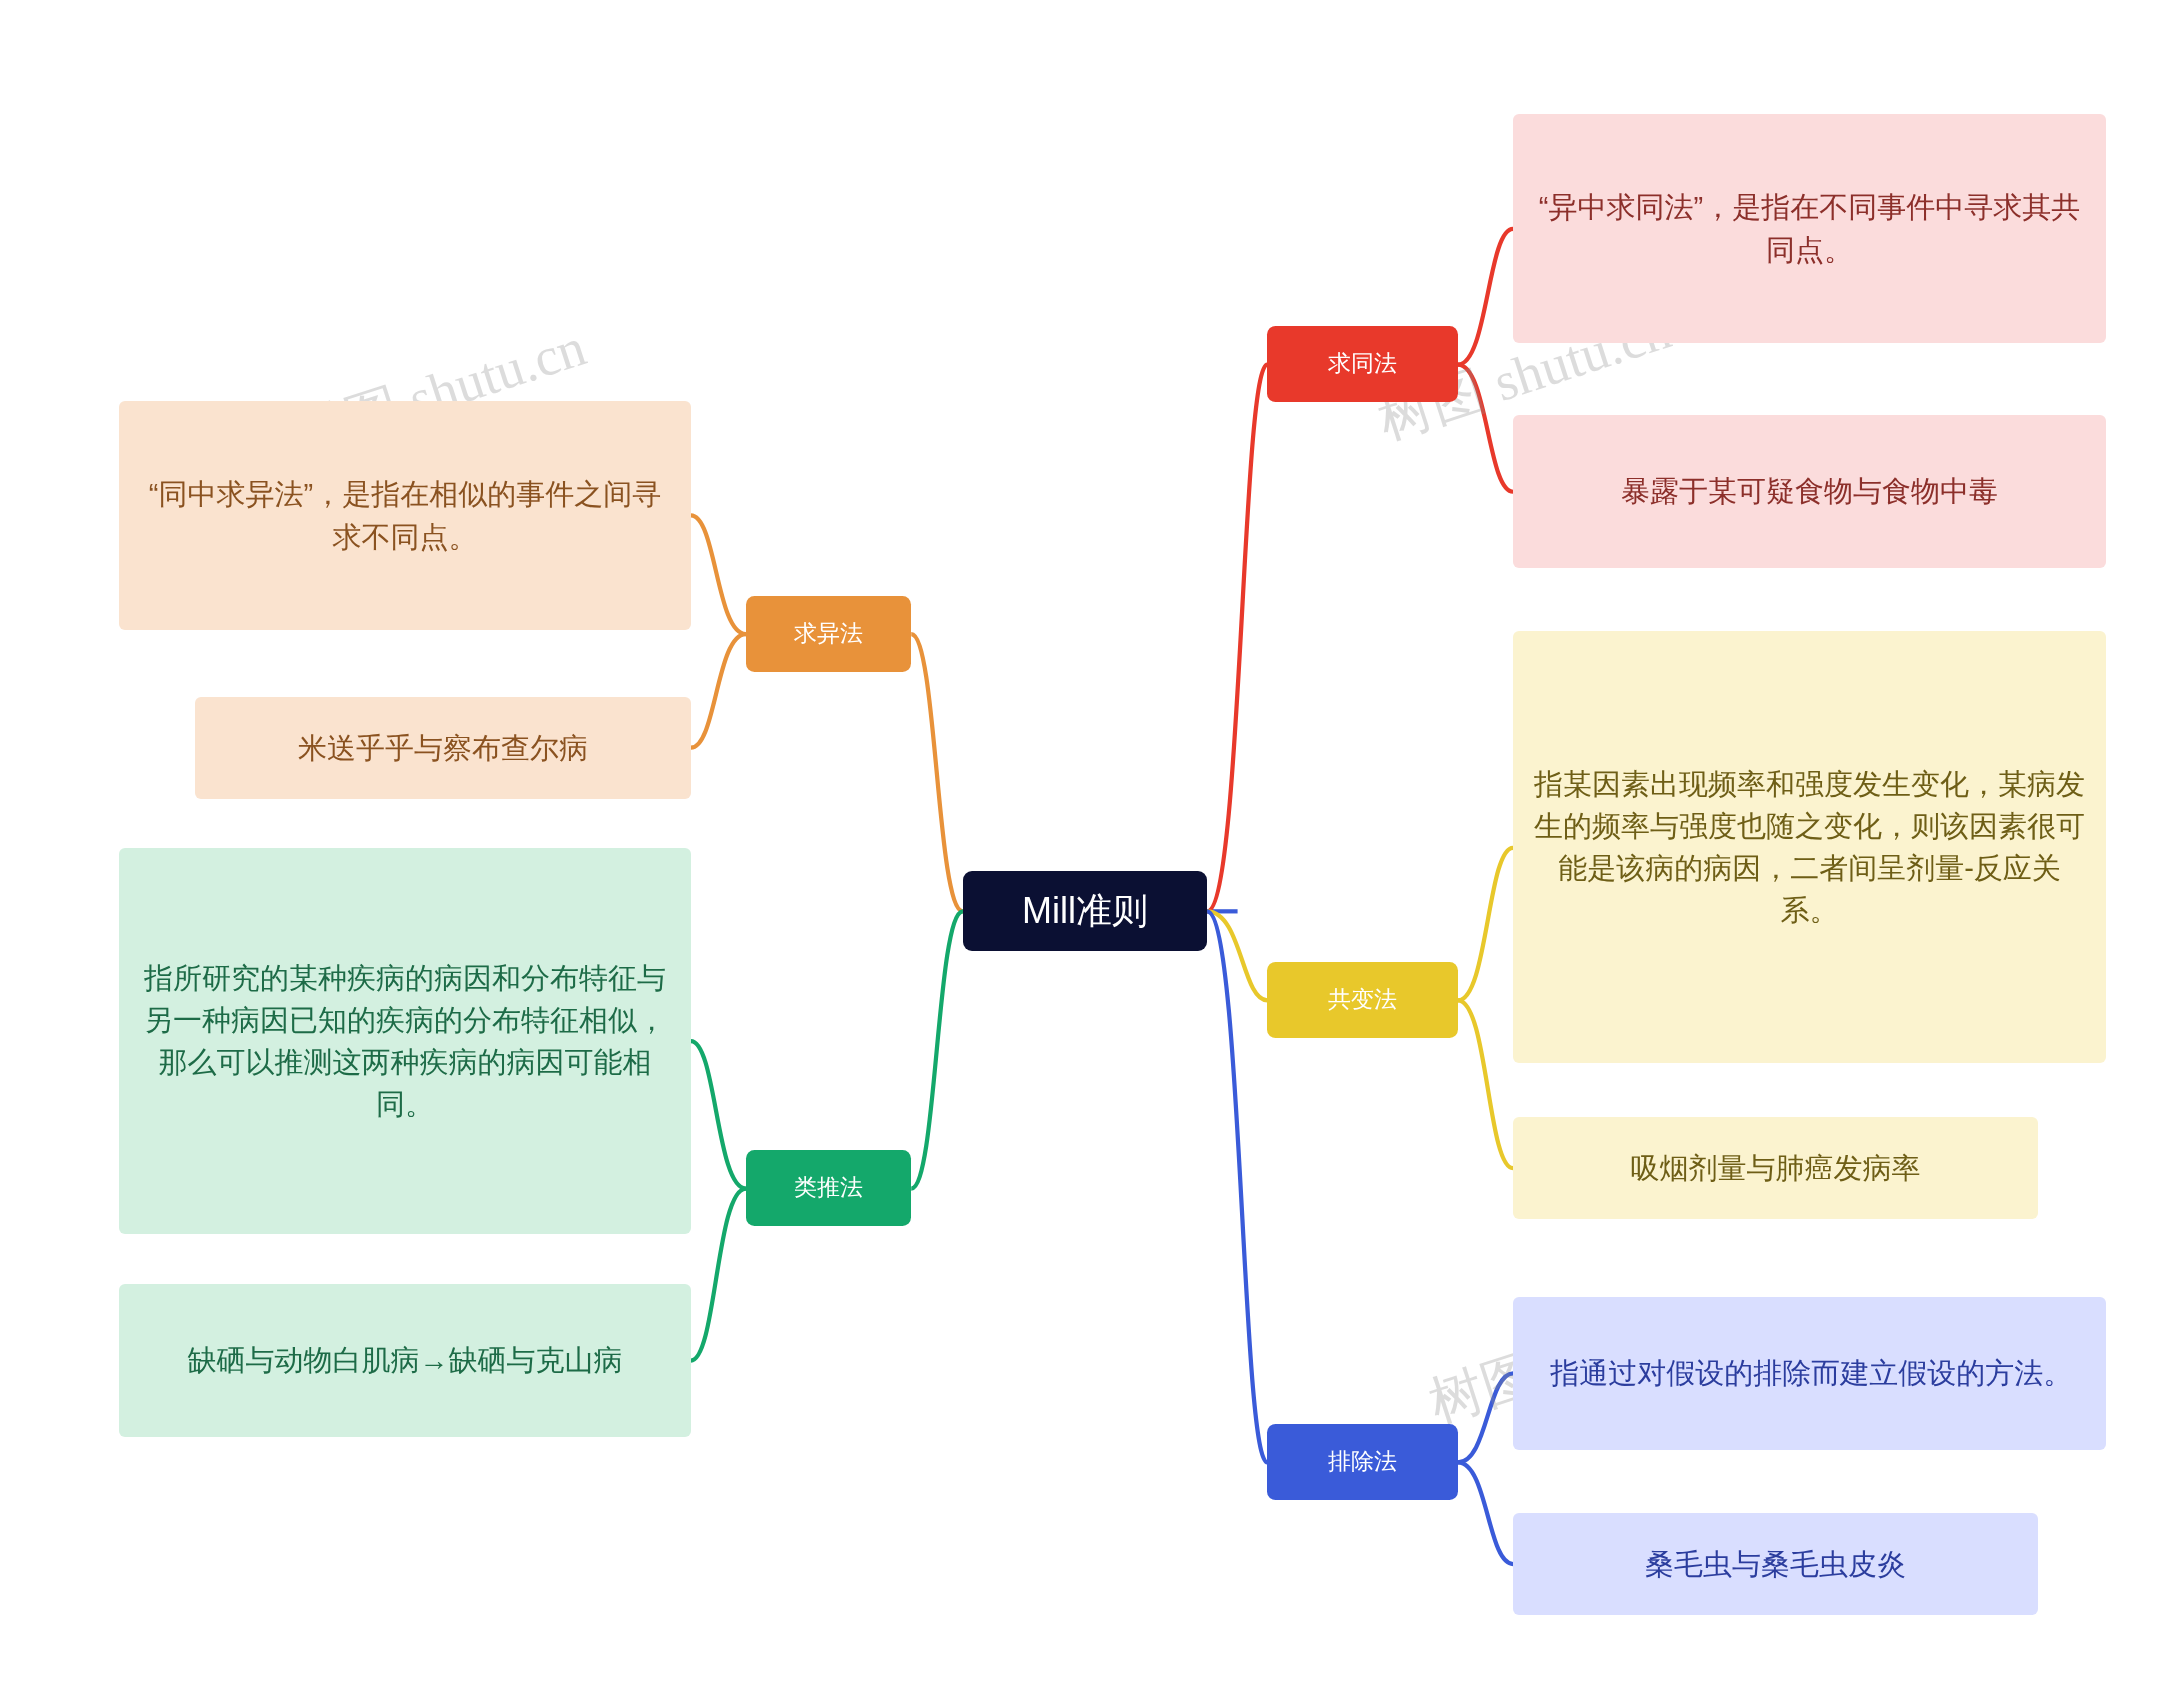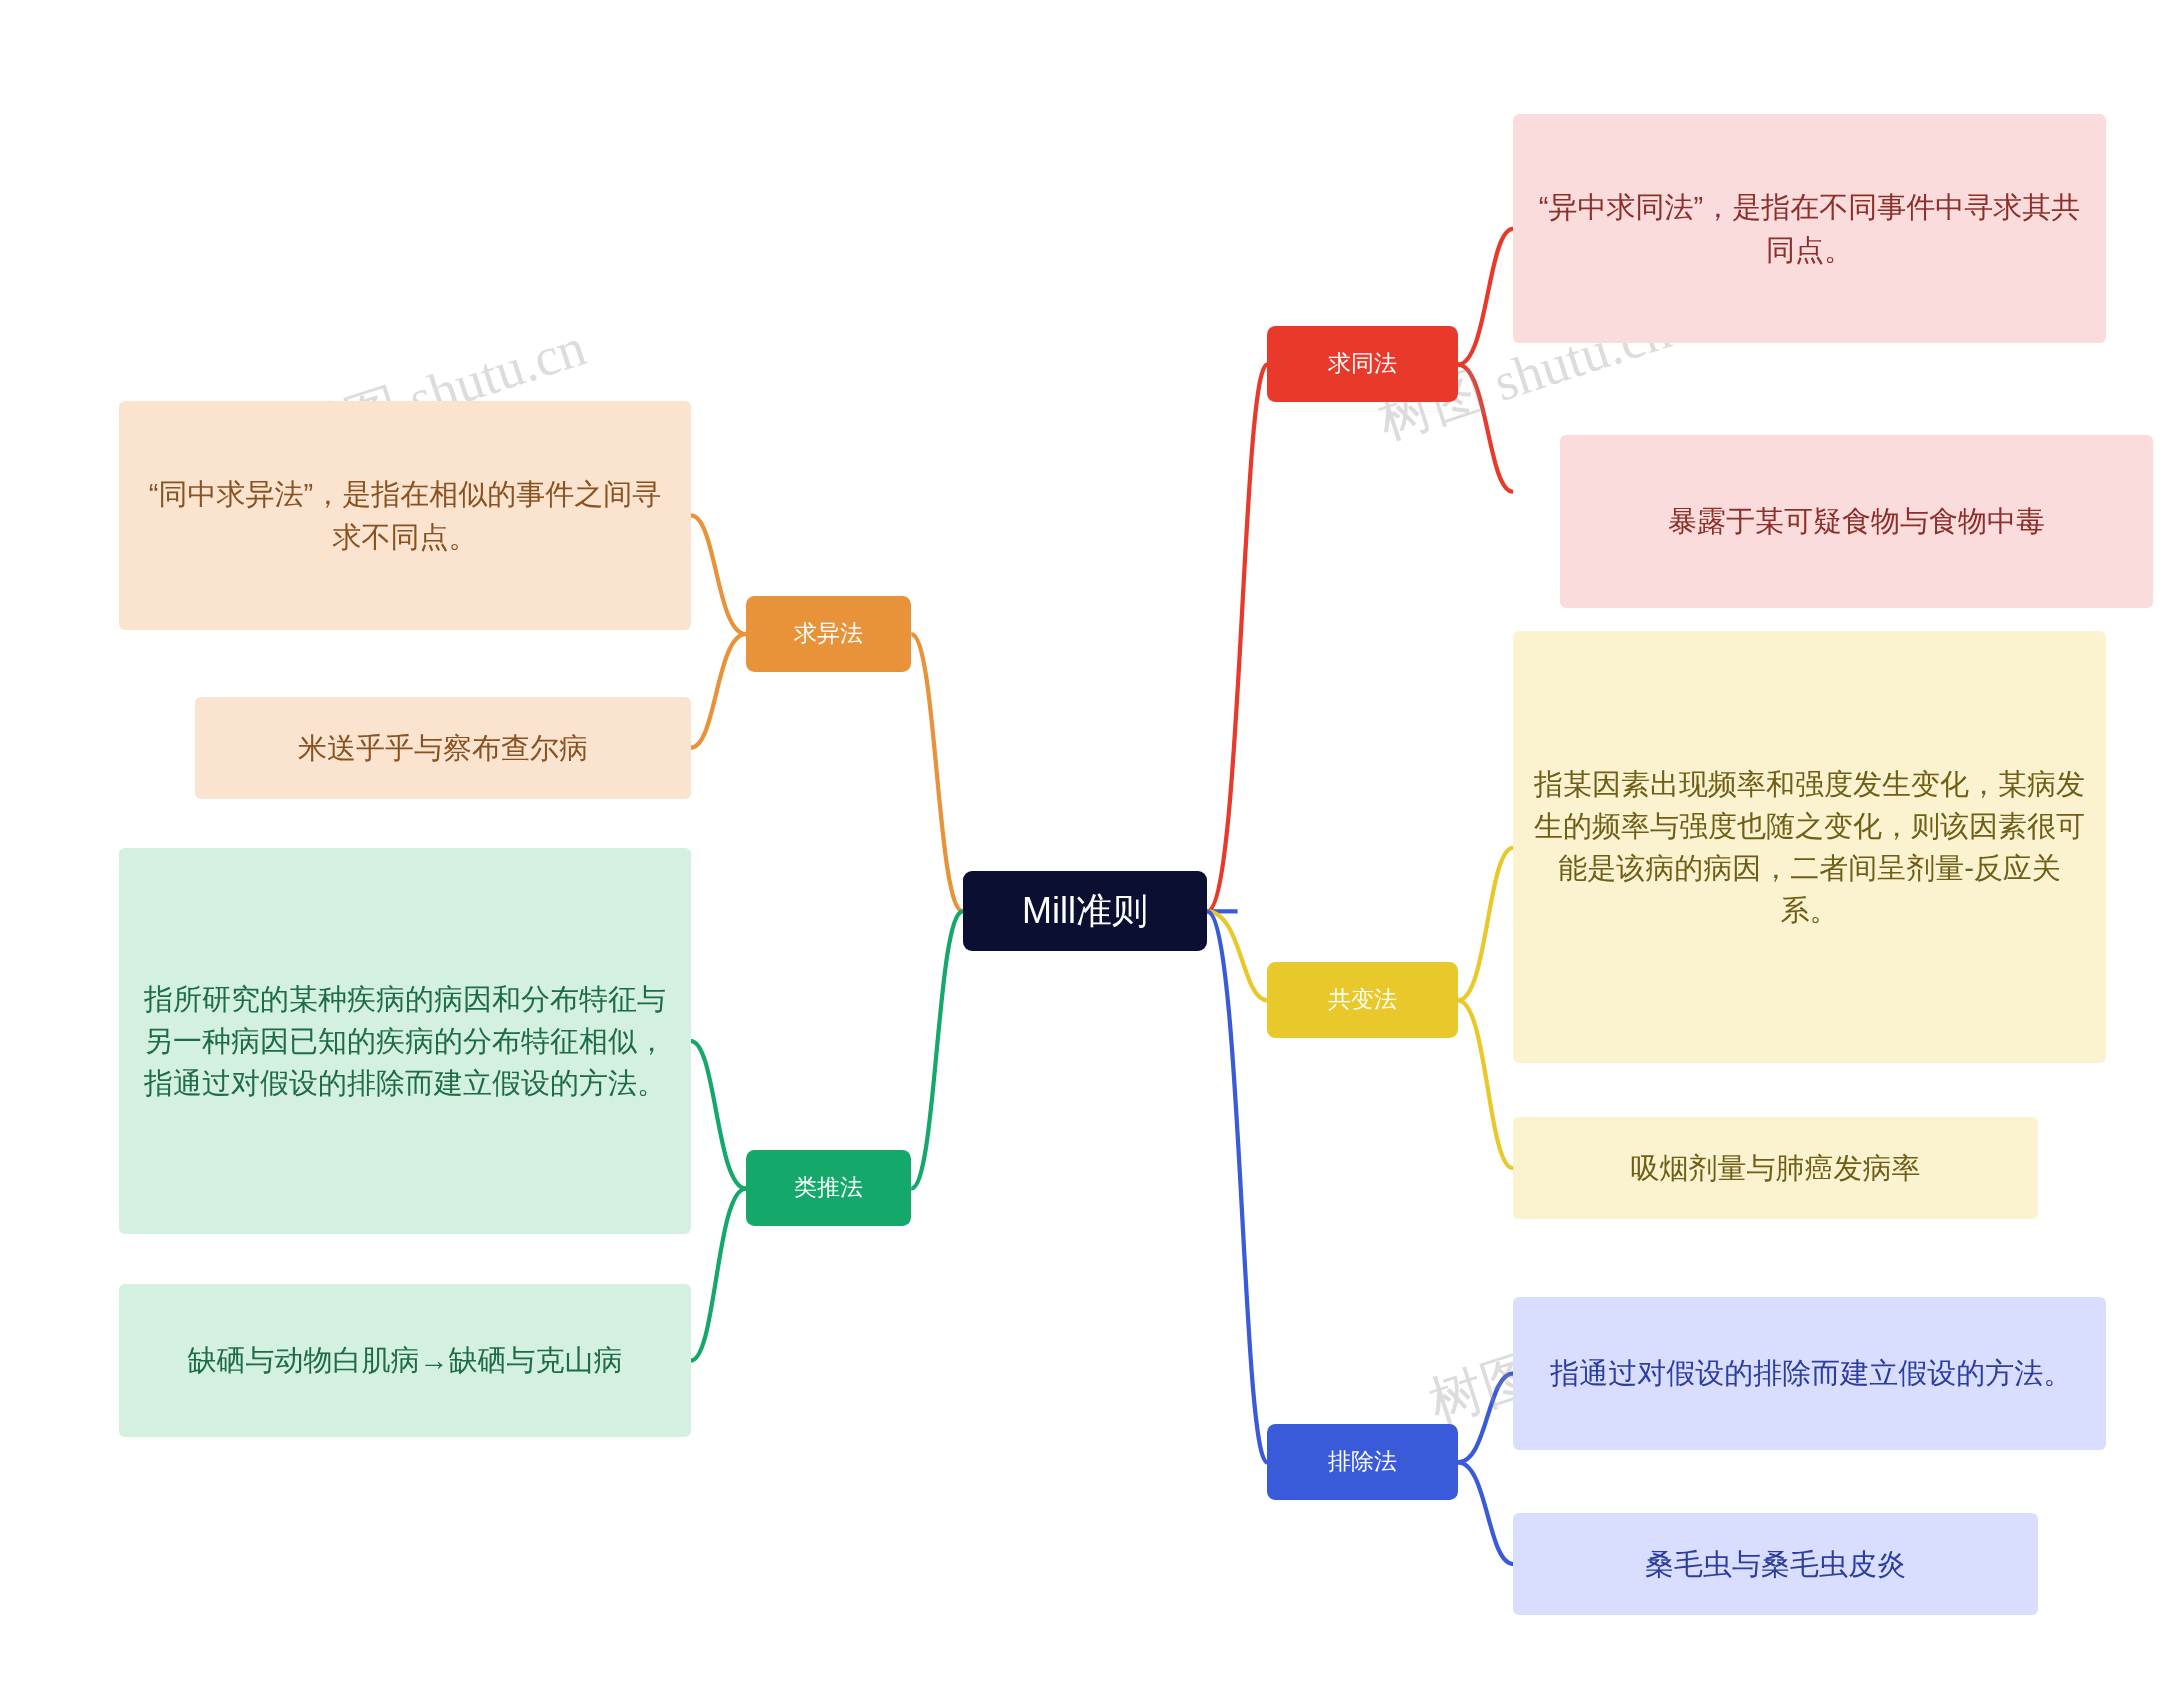--- a/index.html
+++ b/index.html
@@ -118,32 +118,32 @@
 
   <div class="wm" style="left:288px; top:356px;">树图 shutu.cn</div>
   <div class="wm" style="left:1373px; top:339px;">树图 shutu.cn</div>
   <div class="wm" style="left:1424px; top:1322px;">树图 shutu.cn</div>
   <div class="wm" style="left:305px; top:1322px;">树图 shutu.cn</div>
 
   <div class="node root" style="left:963px; top:871px; width:244px; height:80px;">Mill准则</div>
 
   <div class="node branch red" style="left:1267px; top:326px; width:191px; height:76px;">求同法</div>
   <div class="node leaf red" style="left:1513px; top:114px; width:593px; height:229px;">“异中求同法”，是指在不同事件中寻求其共同点。</div>
-  <div class="node leaf red" style="left:1560px; top:415px; width:593px; height:173px;margin-top:20px;">暴露于某可疑食物与食物中毒</div>
+  <div class="node leaf red" style="left:1513px; top:415px; width:593px; height:153px;">暴露于某可疑食物与食物中毒</div>
 
   <div class="node branch yellow" style="left:1267px; top:962px; width:191px; height:76px;">共变法</div>
   <div class="node leaf yellow" style="left:1513px; top:631px; width:593px; height:432px;">指某因素出现频率和强度发生变化，某病发生的频率与强度也随之变化，则该因素很可能是该病的病因，二者间呈剂量-反应关系。</div>
   <div class="node leaf yellow" style="left:1513px; top:1117px; width:525px; height:102px;">吸烟剂量与肺癌发病率</div>
 
   <div class="node branch blue" style="left:1267px; top:1424px; width:191px; height:76px;">排除法</div>
   <div class="node leaf blue" style="left:1513px; top:1297px; width:593px; height:153px;padding-left:24px;">指通过对假设的排除而建立假设的方法。</div>
   <div class="node leaf blue" style="left:1513px; top:1513px; width:525px; height:102px;">桑毛虫与桑毛虫皮炎</div>
 
   <div class="node branch orange" style="left:746px; top:596px; width:165px; height:76px;">求异法</div>
   <div class="node leaf orange" style="left:119px; top:401px; width:572px; height:229px;">“同中求异法”，是指在相似的事件之间寻求不同点。</div>
   <div class="node leaf orange" style="left:195px; top:697px; width:496px; height:102px;">米送乎乎与察布查尔病</div>
 
   <div class="node branch green" style="left:746px; top:1150px; width:165px; height:76px;">类推法</div>
-  <div class="node leaf green" style="left:119px; top:848px; width:572px; height:386px;">指所研究的某种疾病的病因和分布特征与另一种病因已知的疾病的分布特征相似，指通过对假设的排除而建立假设的方法。</div>
+  <div class="node leaf green" style="left:119px; top:848px; width:572px; height:386px;">指所研究的某种疾病的病因和分布特征与另一种病因已知的疾病的分布特征相似，那么可以推测这两种疾病的病因可能相同。</div>
   <div class="node leaf green" style="left:119px; top:1284px; width:572px; height:153px;">缺硒与动物白肌病→缺硒与克山病</div>
 
 </div>
 
 
 </body></html>

